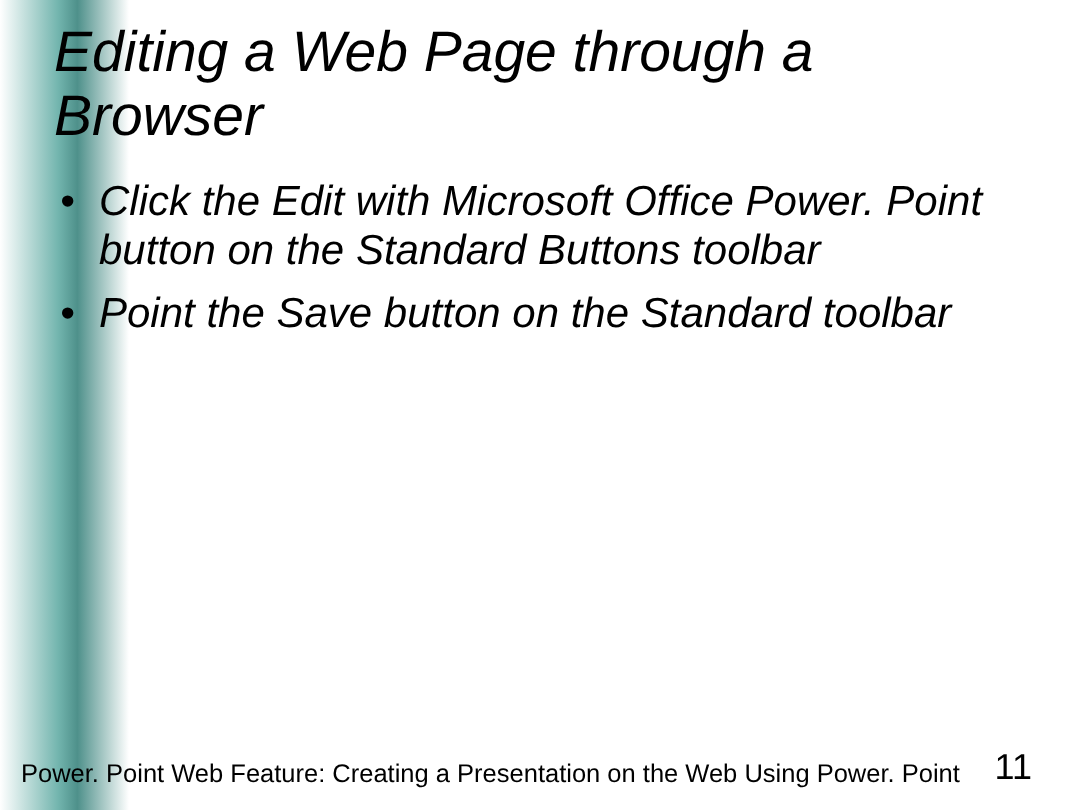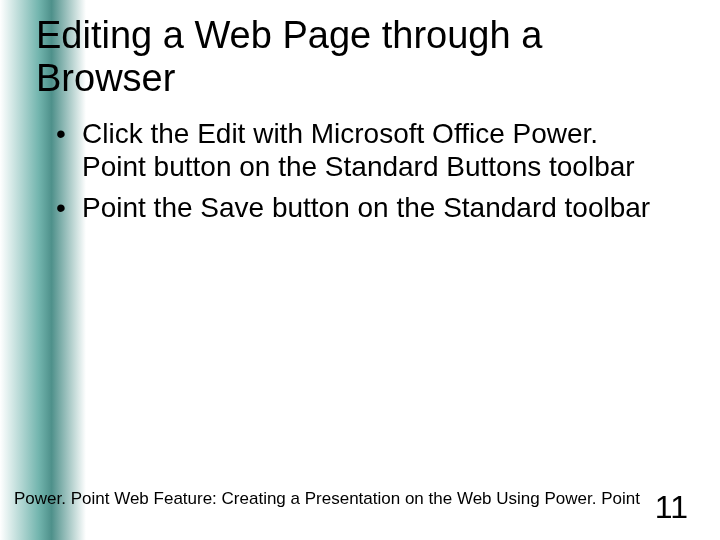--- a/index.html
+++ b/index.html
@@ -22,30 +22,31 @@
       #ffffff 0%,
       #5aa8a0 45%,
       #2f7d76 60%,
       #ffffff 100%);
     opacity: 0.85;
   }
   .content {
     position: relative;
     padding: 14px 36px 0 36px;
     box-sizing: border-box;
+    font-style: italic;
   }
   h1.title {
     margin: 0 0 18px 0;
     font-size: 38px;
     font-weight: 400;
     line-height: 1.12;
     font-family: Arial, Helvetica, sans-serif;
   }
   ul.body {
-    margin: 16px;
+    margin: 0;
     padding: 0 0 0 26px;
     list-style: none;
   }
   ul.body li {
     position: relative;
     font-size: 28px;
     line-height: 1.18;
     margin: 0 0 6px 0;
     padding-left: 4px;
   }
@@ -61,24 +62,24 @@
   }
   .footer {
     position: absolute;
     left: 0;
     bottom: 14px;
     width: 712px;
     box-sizing: border-box;
     padding: 0 24px 0 14px;
     display: flex;
     justify-content: space-between;
-    align-items: flex-start;
+    align-items: flex-end;
     font-size: 17px;
   }
-  .footer .pagenum { font-size: 32px; }
+  .footer .pagenum { font-size: 24px; }
 </style>
 </head>
 <body>
 
 <div class="accent-bar"></div>
 
 <div class="content">
   <h1 class="title">Editing a Web Page through a Browser</h1>
 
   <ul class="body">

